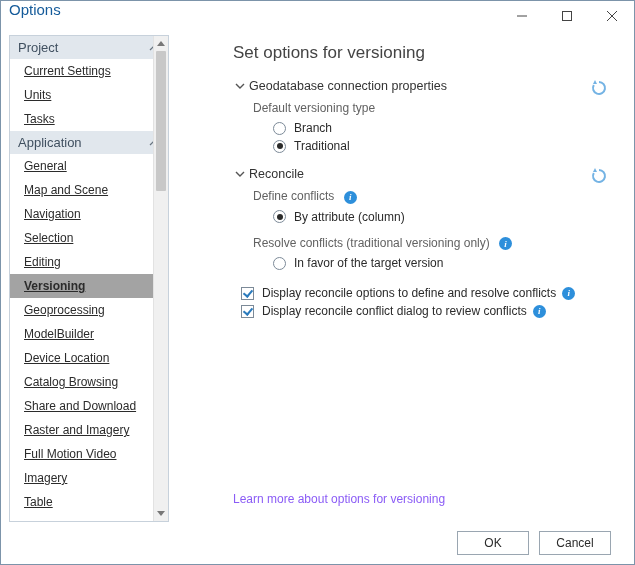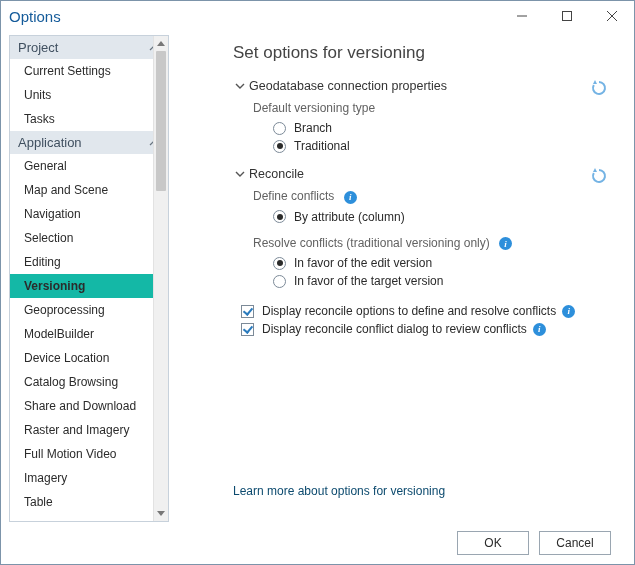--- a/index.html
+++ b/index.html
@@ -15,21 +15,20 @@
     height: 565px;
     border: 1px solid #7c94aa;
     display: flex;
     flex-direction: column;
     background: #fff;
   }
   
   .titlebar {
     height: 30px;
     display: flex;
-    align-items: center;
     padding: 0 0 0 8px;
     color: #155b9a;
     font-size: 15px;
   }
   .titlebar .title { flex: 1; }
   .titlebar .tb-btn {
     width: 45px; height: 30px;
     display: flex; align-items: center; justify-content: center;
     color: #333;
   }
@@ -69,23 +68,24 @@
   .sb-chevron {
     width: 12px; height: 12px;
     display: inline-flex; align-items:center; justify-content:center;
   }
   .sb-item {
     padding: 5px 24px 5px 14px;
     font-size: 12px;
     color: #2b2b2b;
     cursor: default;
     white-space: nowrap;
+    text-decoration: underline;
   }
   .sb-item.selected {
-    background: #14b8a6;
+    background: #a3a3a3;
     font-weight: 600;
   }
   .sb-scrollbar {
     position: absolute;
     right: 0; top: 0; bottom: 0;
     width: 15px;
     background: #f0f0f0;
     border-left: 1px solid #e2e2e2;
     display: flex;
     flex-direction: column;
@@ -185,24 +185,24 @@
     font-size: 9px;
     font-weight: bold;
     display:inline-flex;align-items:center;justify-content:center;
     margin-left: 6px;
     font-style: italic;
     font-family: Georgia, serif;
   }
   .check-row .check { margin-left: 0; }
   .check-row { margin-left: 8px; }
   .link {
-    color: #0c4a6e;
+    color: #8b5cf6;
     font-size: 12px;
     position: absolute;
-    bottom: 24px;
+    bottom: 16px;
     left: 20px;
   }
   
   .footer {
     height: 42px;
     display: flex;
     justify-content: flex-end;
     align-items: center;
     padding: 0 23px;
   }
@@ -356,24 +356,20 @@
           <div class="radio-row">
             <span class="radio checked"></span>
             <span>By attribute (column)</span>
           </div>
 
           <div class="subgroup-label" style="margin-top:12px">
             <span>Resolve conflicts (traditional versioning only)</span>
             <span class="info-icon">i</span>
           </div>
           <div class="radio-row">
-            <span class="radio checked"></span>
-            <span>In favor of the edit version</span>
-          </div>
-          <div class="radio-row">
             <span class="radio"></span>
             <span>In favor of the target version</span>
           </div>
         </div>
 
         <div class="check-row" style="margin-top:16px">
           <span class="check checked"></span>
           <span>Display reconcile options to define and resolve conflicts</span>
           <span class="info-icon">i</span>
         </div>

